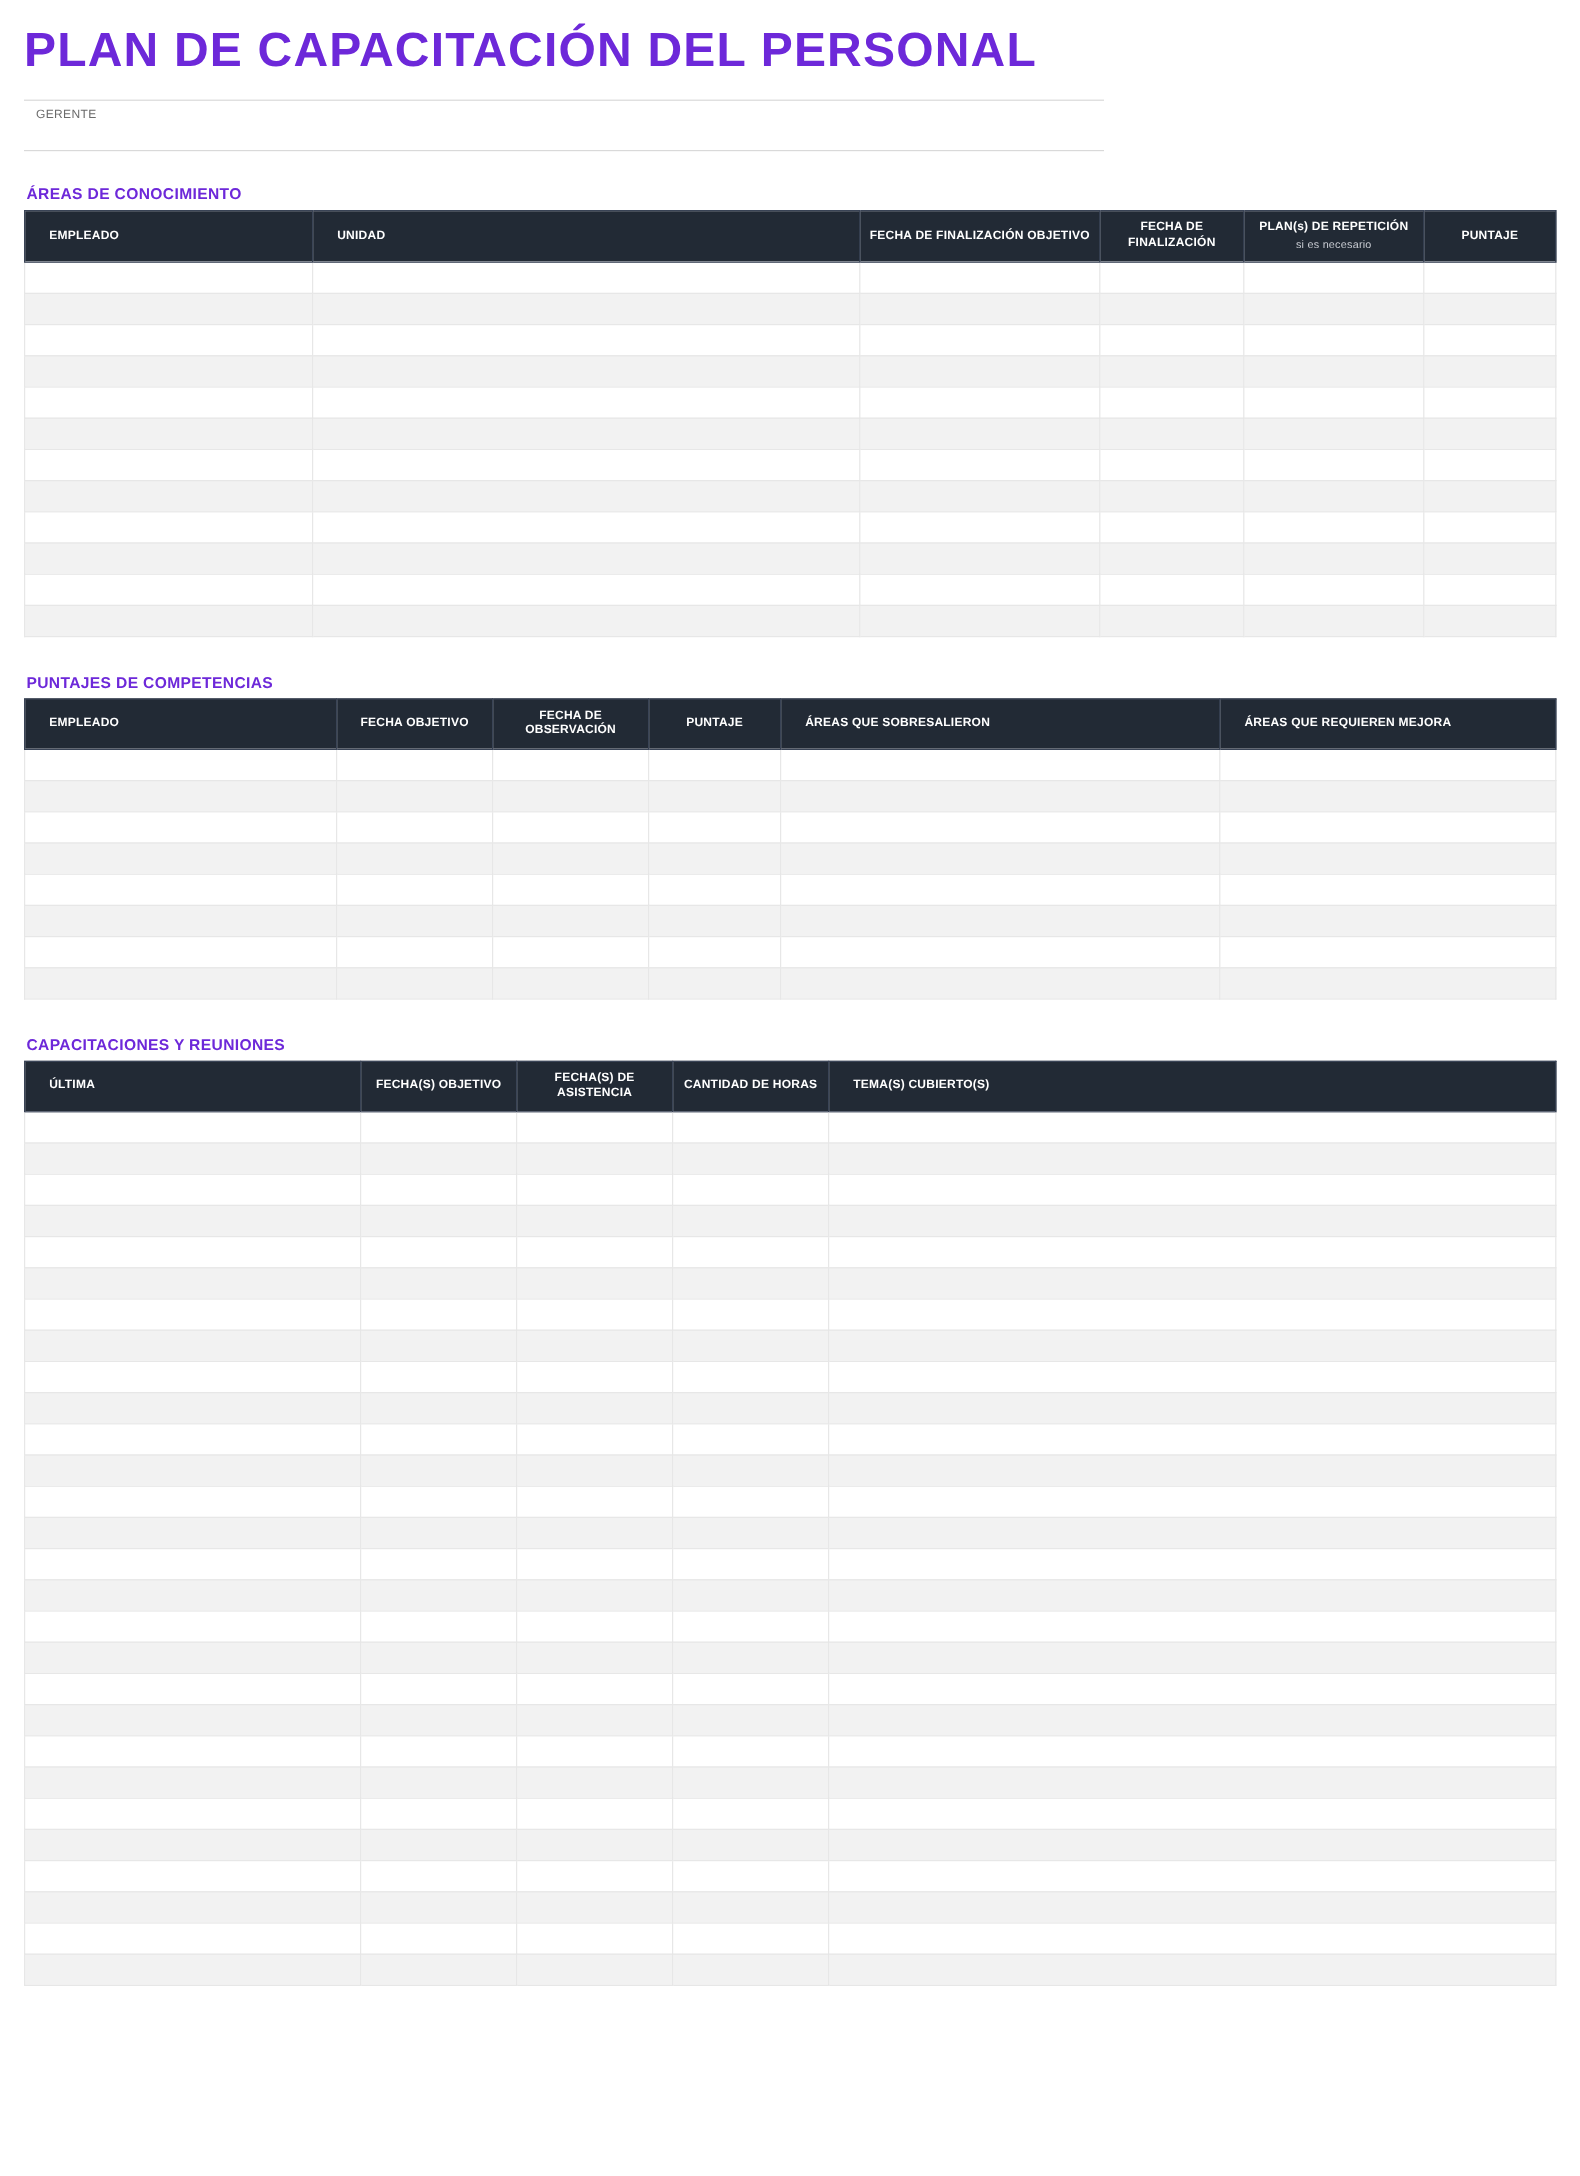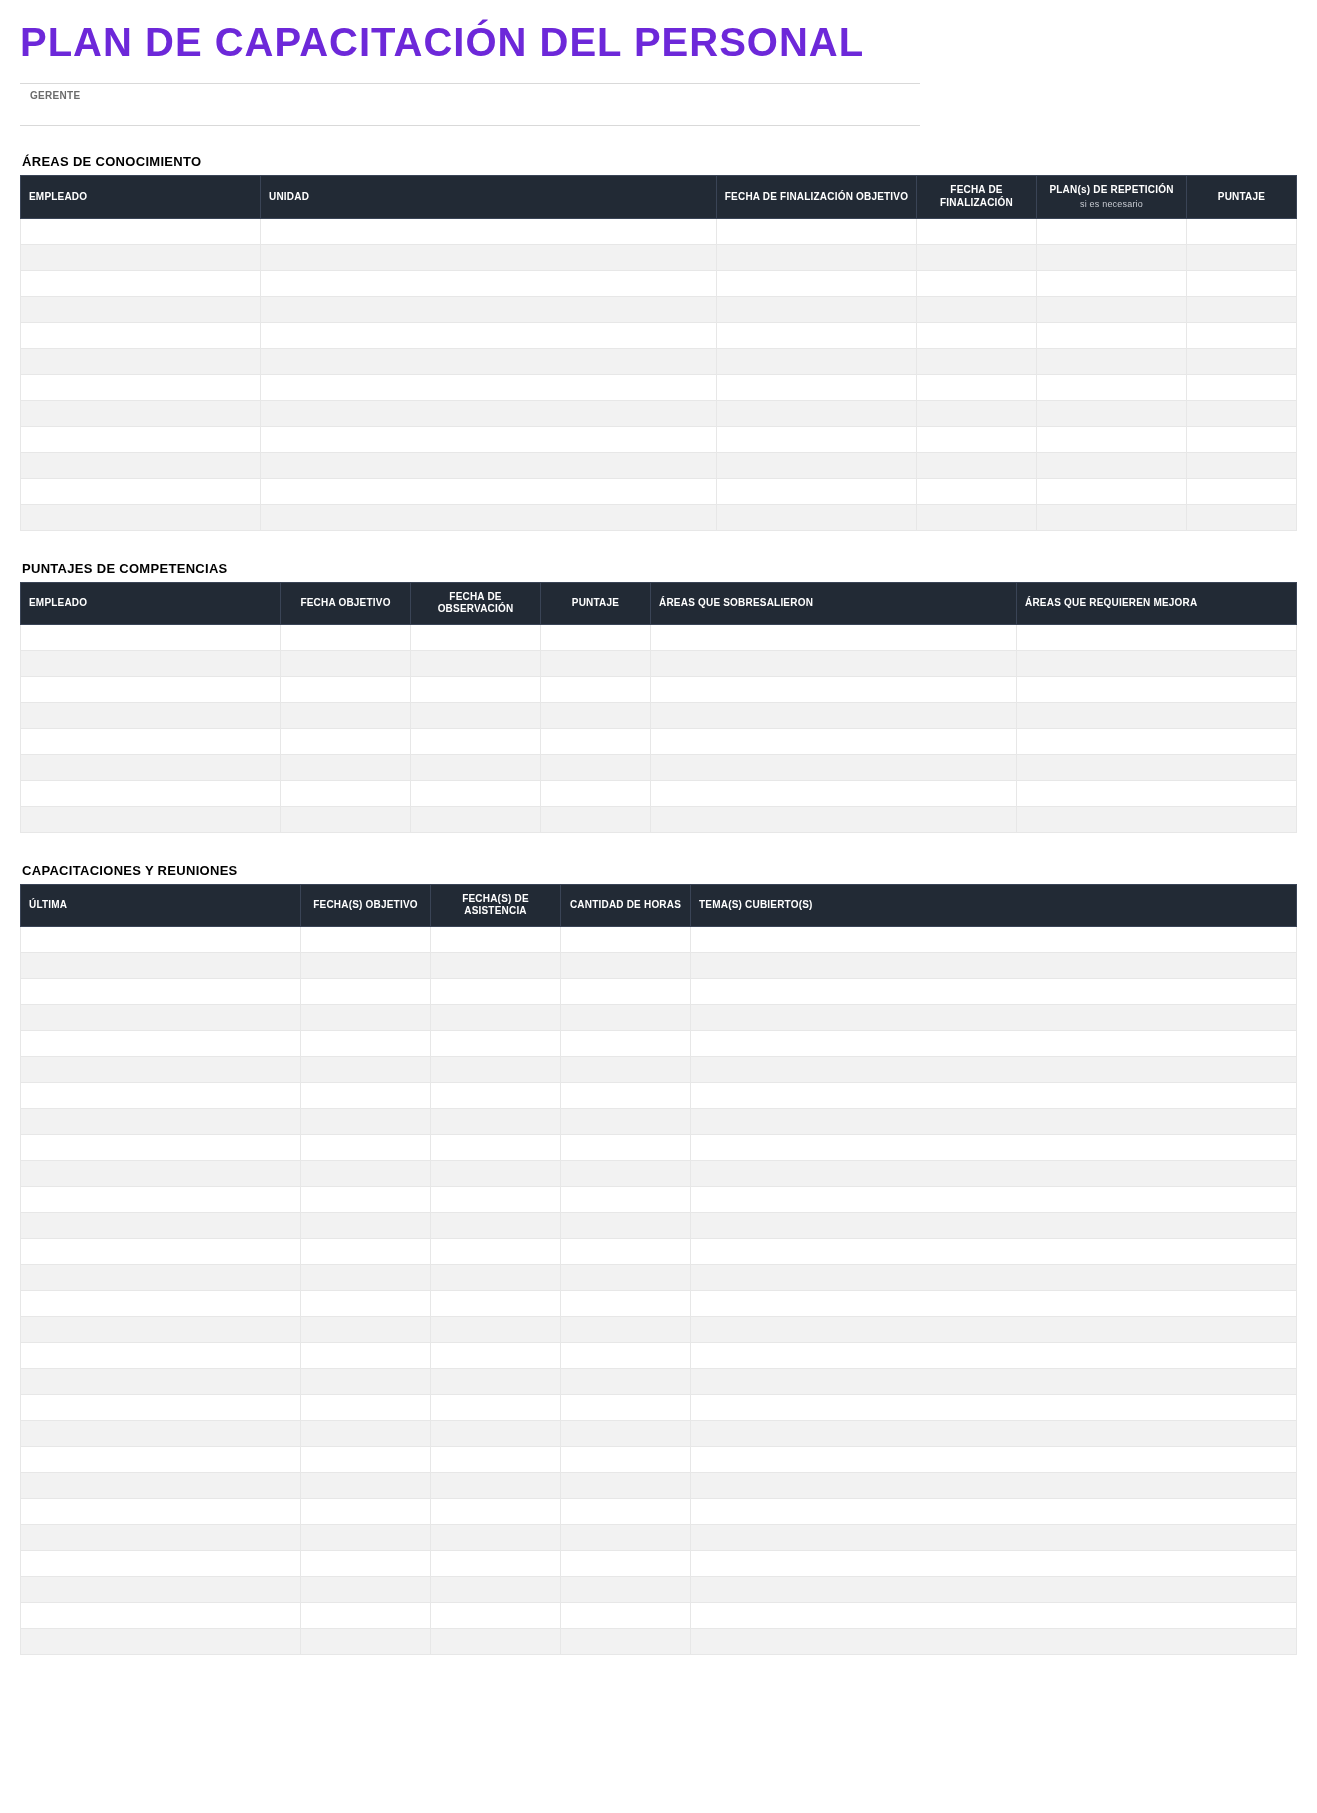--- a/index.html
+++ b/index.html
@@ -27,33 +27,33 @@
     margin-bottom: 28px;
   }
   .meta-cell {
     flex: 1;
     padding: 6px 10px;
     border-right: 1px solid #d9d9d9;
   }
   .meta-cell:last-child { border-right: none; }
   .meta-label {
     font-size: 10px;
-    font-weight: 700;
+    font-weight: 400;
     color: #6b6b6b;
     letter-spacing: 0.3px;
   }
   .meta-value {
     font-size: 12px;
     min-height: 18px;
     padding-top: 4px;
   }
   .section-heading {
     font-size: 13px;
     font-weight: 700;
-    color: #000000;
+    color: #6d28d9;
     letter-spacing: 0.3px;
     margin: 16px 0 6px 2px;
   }
   table.data {
     border-collapse: collapse;
     width: 100%;
     margin-bottom: 30px;
   }
   table.data th {
     background: #222a35;
@@ -67,21 +67,21 @@
     line-height: 1.25;
     vertical-align: middle;
   }
   table.data th .sub {
     display: block;
     font-weight: 400;
     font-size: 9px;
     color: #c8cbd2;
     margin-top: 2px;
   }
-  table.data th.left { text-align: left; padding-left: 8px; }
+  table.data th.left { text-align: left; padding-left: 20px; }
   table.data td {
     border: 1px solid #e7e7e7;
     height: 26px;
     padding: 2px 8px;
     font-size: 11px;
     background: #ffffff;
   }
   table.data tbody tr:nth-child(even) td {
     background: #f2f2f2;
   }

